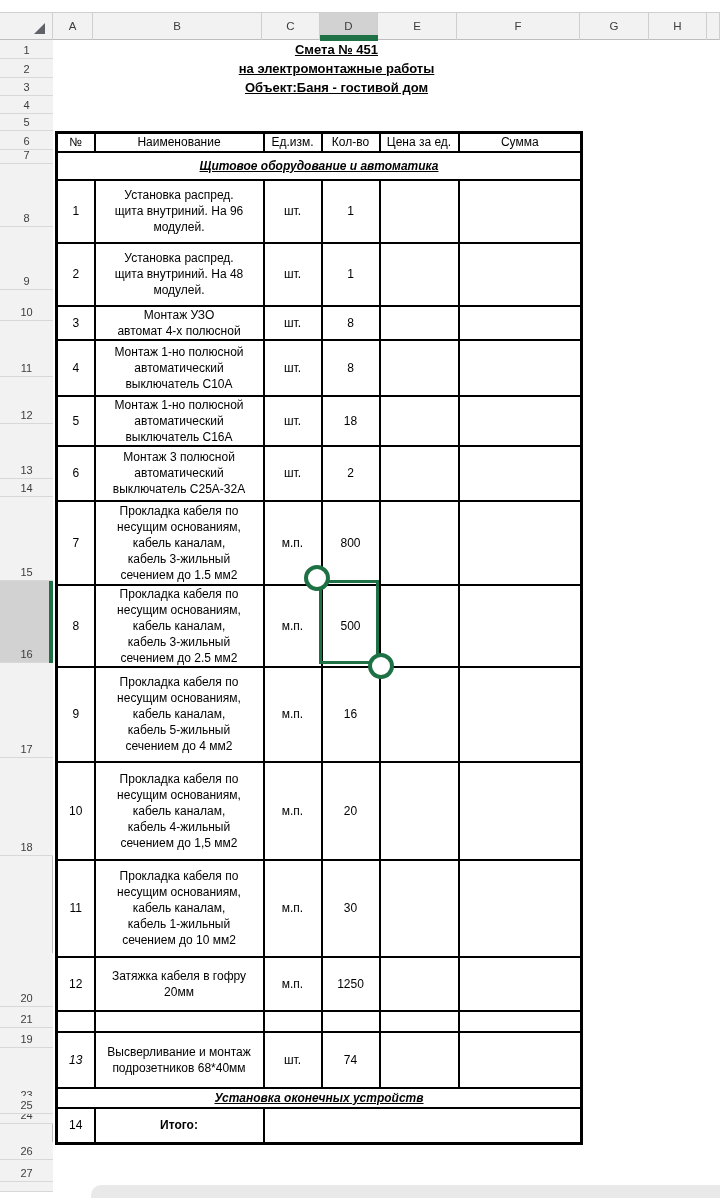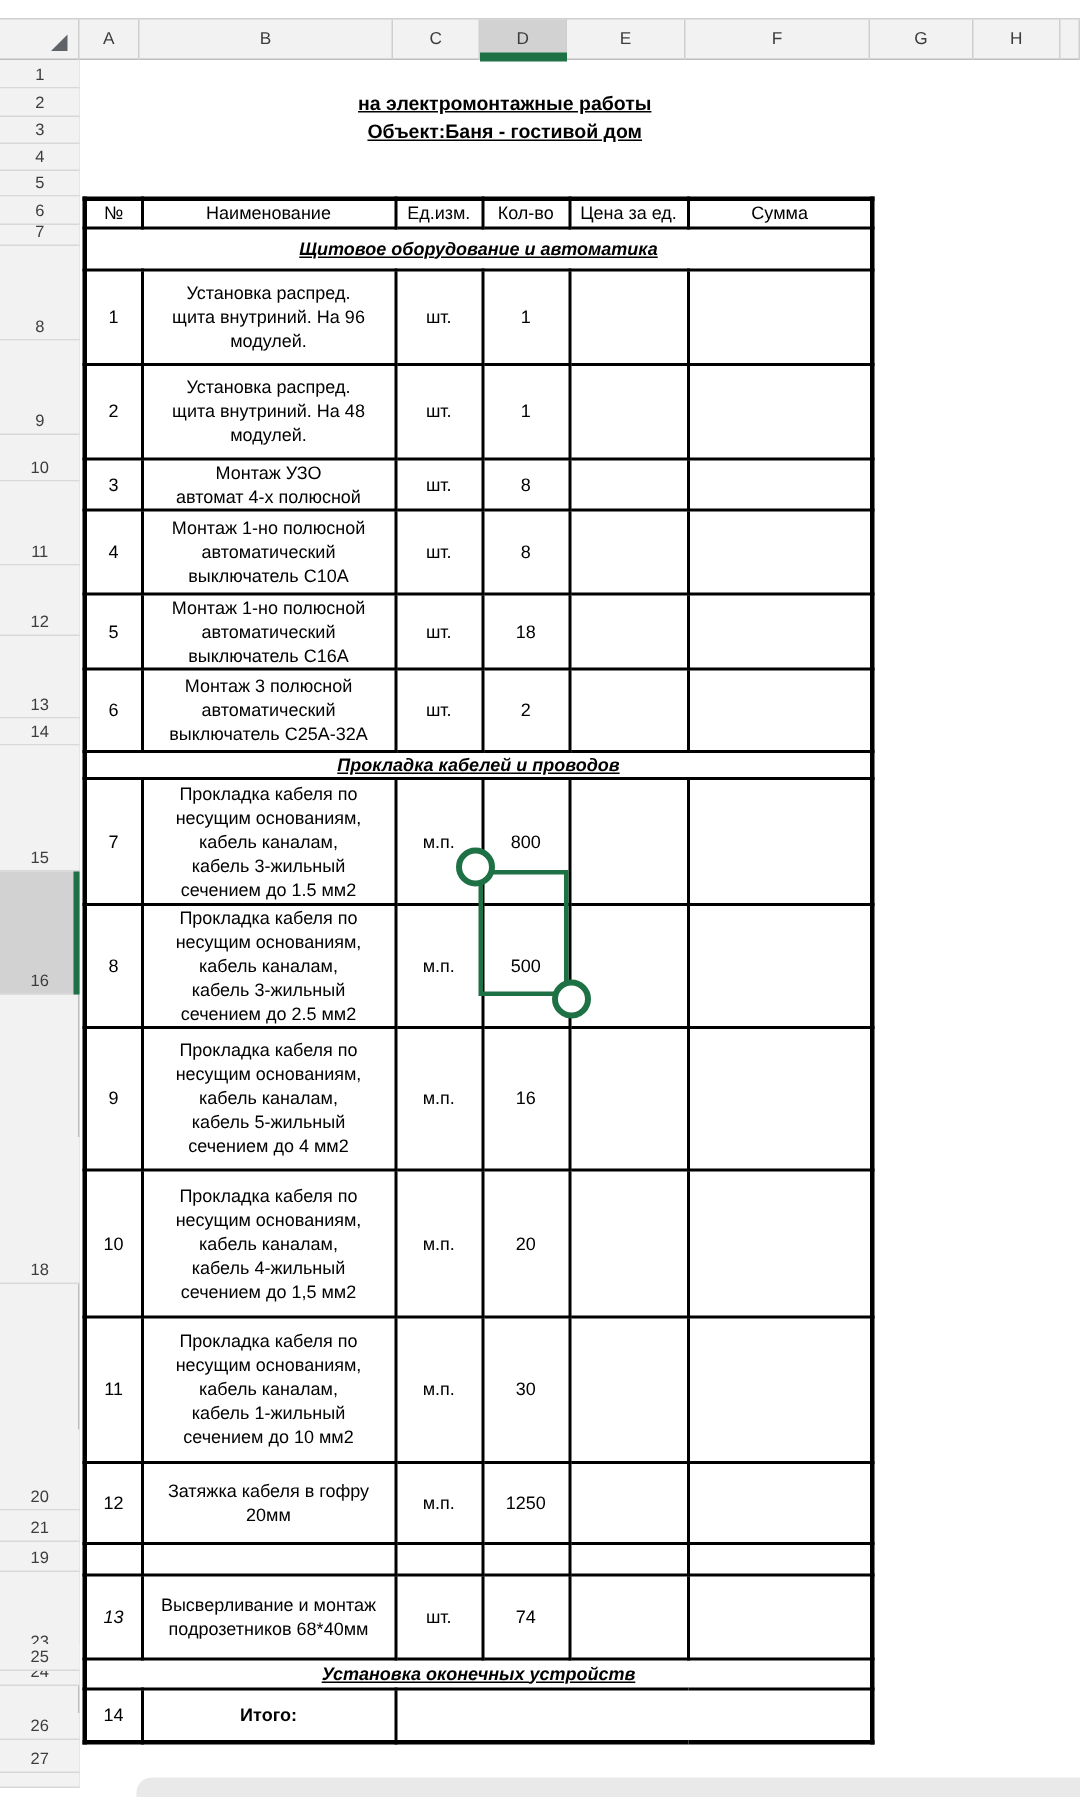--- a/index.html
+++ b/index.html
@@ -81,32 +81,34 @@
   <div class="rowh" style="top:150px;height:14px">7</div>
   <div class="rowh" style="top:164px;height:63px">8</div>
   <div class="rowh" style="top:227px;height:63px">9</div>
   <div class="rowh" style="top:290px;height:31px">10</div>
   <div class="rowh" style="top:321px;height:56px">11</div>
   <div class="rowh" style="top:377px;height:47px">12</div>
   <div class="rowh" style="top:424px;height:55px">13</div>
   <div class="rowh" style="top:479px;height:18px">14</div>
   <div class="rowh" style="top:497px;height:84px">15</div>
   <div class="rowh sel" style="top:581px;height:82px">16</div>
+  <div class="rowh" style="top:663px;height:95px">17</div>
   <div class="rowh" style="top:758px;height:98px">18</div>
   <div class="rowh" style="top:953px;height:54px">20</div>
   <div class="rowh" style="top:1007px;height:21px">21</div>
   <div class="rowh" style="top:1028px;height:20px">19</div>
   <div class="rowh" style="top:1048px;height:56px">23</div>
   <div class="rowh" style="top:1104px;height:20px">24</div>
   <div class="rowh" style="top:1096px;height:18px">25</div>
   <div class="rowh" style="top:1142px;height:18px">26</div>
   <div class="rowh" style="top:1160px;height:22px">27</div>
   <div class="rowh" style="top:1182px;height:10px"></div>
   <div class="r16-bar"></div>
 
+  <div class="titleline" style="top:41px;height:19px;line-height:18px">Смета № 451</div>
   <div class="titleline" style="top:60px;height:19px;line-height:18px">на электромонтажные работы</div>
   <div class="titleline" style="top:79px;height:18px;line-height:17px">Объект:Баня - гостивой дом</div>
 
   <table class="doc">
     <colgroup>
       <col style="width:38px">
         <col style="width:169px">
         <col style="width:58px">
       <col style="width:58px">
         <col style="width:79px">
@@ -176,23 +178,20 @@
     <tr style="height:55px">
       <td>6</td>
       <td class="name">Монтаж 3 полюсной
 автоматический
 выключатель С25А-32А</td>
       <td>шт.</td>
       <td>2</td>
       <td></td>
       <td></td>
     </tr>
-    <tr style="height:18px">
-      <td class="section" colspan="6">Прокладка кабелей и проводов</td>
-    </tr>
     <tr style="height:84px">
       <td>7</td>
       <td class="name">Прокладка кабеля по
 несущим основаниям,
 кабель каналам,
 кабель 3-жильный
 сечением до 1.5 мм2</td>
       <td>м.п.</td>
       <td>800</td>
       <td></td>

